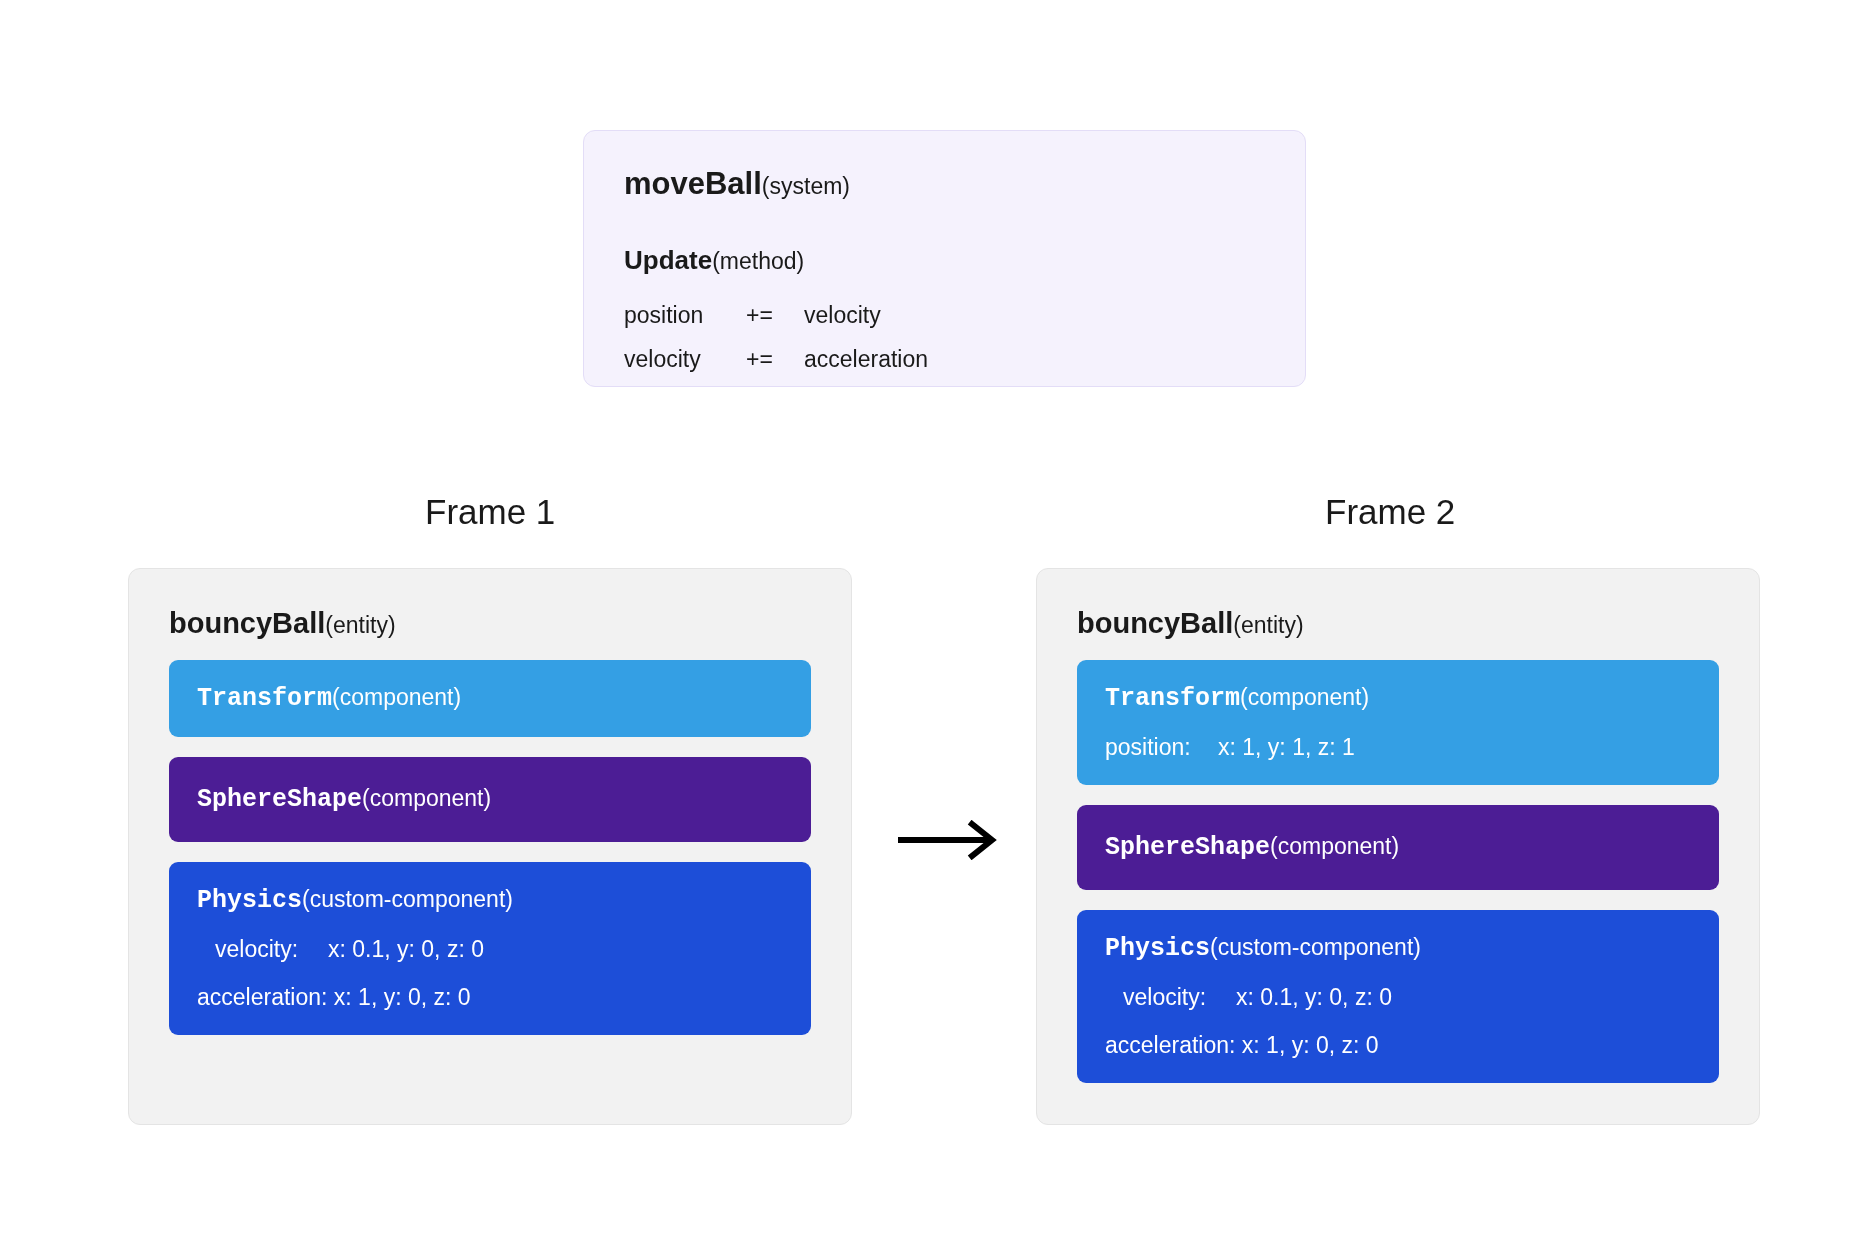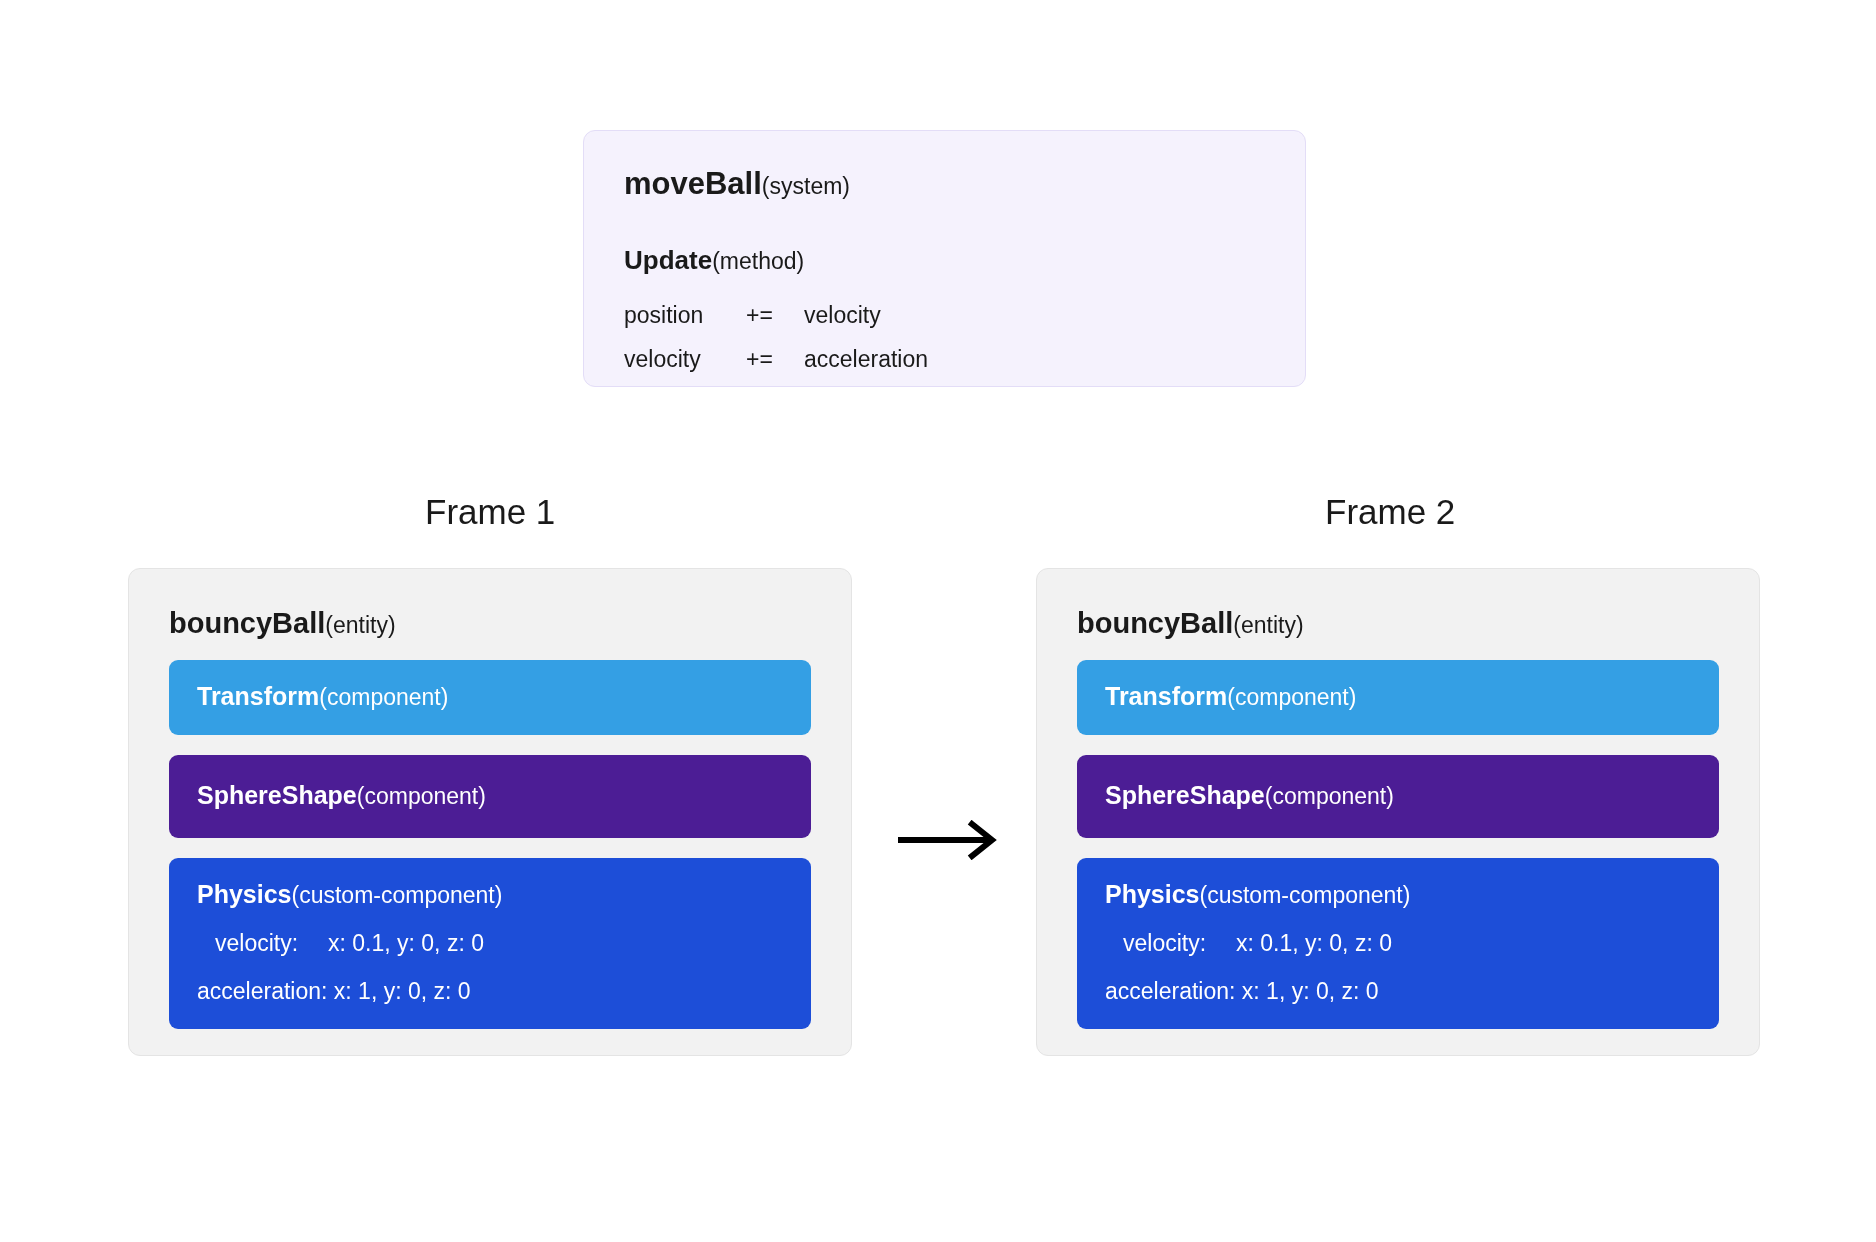--- a/index.html
+++ b/index.html
@@ -66,21 +66,21 @@
     white-space: nowrap;
   }
   #frame-label-1 { left: 425px; top: 492px; }
   #frame-label-2 { left: 1325px; top: 492px; }
 
   
   .entity-card {
     position: absolute;
     top: 568px;
     width: 724px;
-    height: 488px;
+    height: 557px;
     box-sizing: border-box;
     background: #f2f2f2;
     border: 1px solid #e4e4e4;
     border-radius: 12px;
     padding: 0 40px;
   }
   #entity-card-1 { left: 128px; }
   #entity-card-2 { left: 1036px; }
 
   .entity-title {
@@ -102,21 +102,21 @@
     box-sizing: border-box;
   }
   .component.transform    { background: #349fe4; }
   .component.spheretshape { background: #4c1d95; }
   .component.physics      { background: #1d4ed8; }
 
   .comp-title {
     font-size: 25px;
     white-space: nowrap;
   }
-  .comp-title .strong { font-weight: bold; }
+  .comp-title .strong { font-weight: bold; font-family: Liberation Mono, monospace; }
   .comp-title .paren {
     font-weight: normal;
     font-size: 23px;
   }
   .comp-field {
     margin-top: 21px;
     font-size: 23px;
     white-space: pre;
   }
   .field-key-pos { display: inline-block; width: 113px; }
@@ -185,20 +185,21 @@
 
 <div class="entity-card" id="entity-card-2">
   <div class="entity-title">
     <span class="strong">bouncyBall</span><span class="paren">(entity)</span>
   </div>
 
   <div class="component transform">
     <div class="comp-title">
       <span class="strong">Transform</span><span class="paren">(component)</span>
     </div>
+    <div class="comp-field"><span class="field-key-pos">position:</span><span>x: 1, y: 1, z: 1</span></div>
   </div>
 
   <div class="component spheretshape">
     <div class="comp-title">
       <span class="strong">SphereShape</span><span class="paren">(component)</span>
     </div>
   </div>
 
   <div class="component physics">
     <div class="comp-title">

